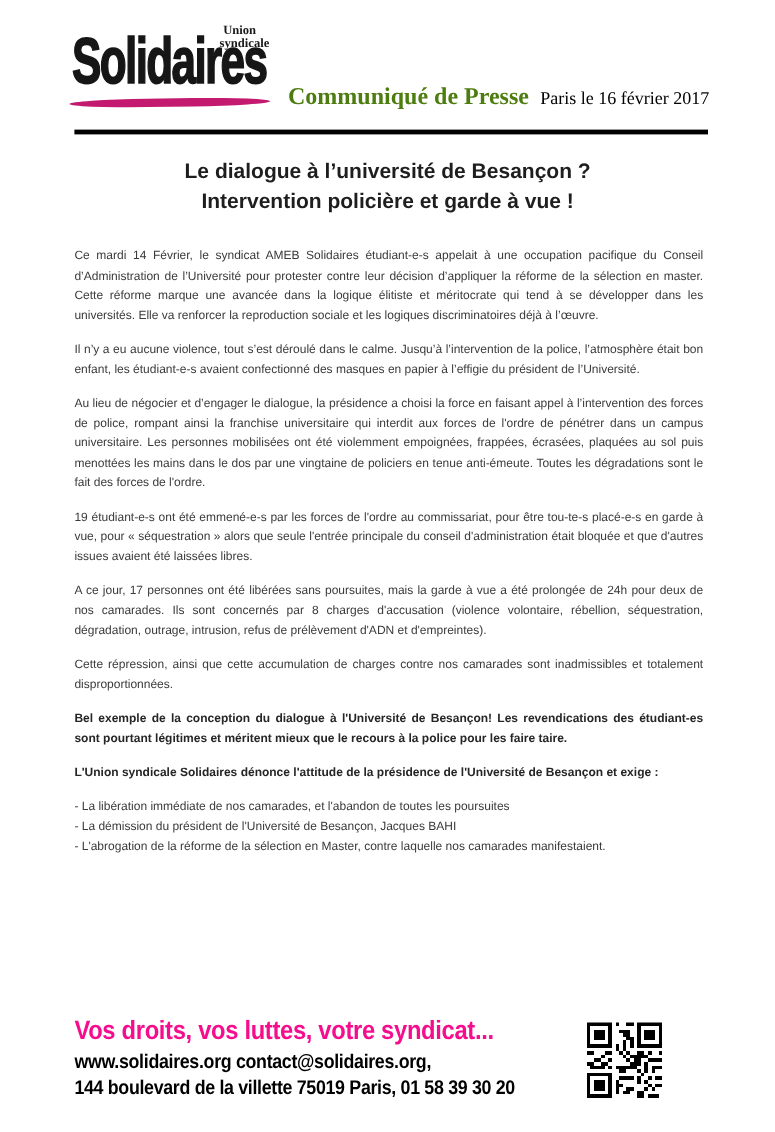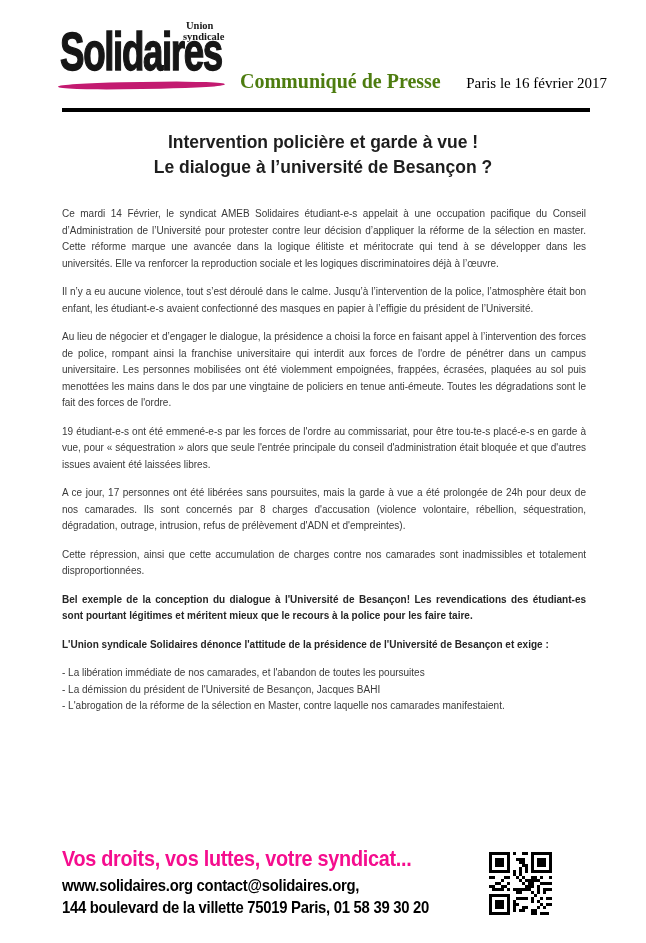--- a/index.html
+++ b/index.html
@@ -29,21 +29,21 @@
     border-radius:50% / 65%;
     transform:rotate(-0.8deg);
   }
   .doctype-row { position:absolute; left:240px; top:70px; white-space:nowrap; }
   .doctype {
     font-family:"Liberation Serif", serif; font-weight:bold;
     font-size:20px; color:#4d7c0f;
   }
   .dateline {
     font-family:"Liberation Serif", serif; font-size:15px; color:#000;
-    margin-left:21px;
+    margin-left:5px;
   }
   .rule { position:absolute; left:62px; top:108px; width:528px; height:4px; background:#000; }
 
   
   .title {
     position:absolute; left:0; right:0; top:130px; margin:0;
     text-align:center; font-size:17.5px; line-height:25px;
     font-weight:bold; color:#1e1e1e;
   }
 
@@ -85,22 +85,22 @@
   <div class="solidaires">Solidaires</div>
   <div class="brush"></div>
 
   <div class="doctype-row">
     <span class="doctype">Communiqué de Presse</span>
     <span class="dateline">Paris le 16 février 2017</span>
   </div>
   <div class="rule"></div>
 
   <h1 class="title">
+    <div>Le dialogue à l’université de Besançon ?</div>
     <div>Intervention policière et garde à vue !</div>
-    <div>Le dialogue à l’université de Besançon ?</div>
   </h1>
 
   <main class="content">
     <p>Ce mardi 14 Février, le syndicat AMEB Solidaires étudiant-e-s appelait à une occupation pacifique du Conseil d’Administration de l’Université pour protester contre leur décision d’appliquer la réforme de la sélection en master. Cette réforme marque une avancée dans la logique élitiste et méritocrate qui tend à se développer dans les universités. Elle va renforcer la reproduction sociale et les logiques discriminatoires déjà à l’œuvre.</p>
     <p>Il n’y a eu aucune violence, tout s’est déroulé dans le calme. Jusqu’à l’intervention de la police, l’atmosphère était bon enfant, les étudiant-e-s avaient confectionné des masques en papier à l’effigie du président de l’Université.</p>
     <p>Au lieu de négocier et d’engager le dialogue, la présidence a choisi la force en faisant appel à l’intervention des forces de police, rompant ainsi la franchise universitaire qui interdit aux forces de l'ordre de pénétrer dans un campus universitaire. Les personnes mobilisées ont été violemment empoignées, frappées, écrasées, plaquées au sol puis menottées les mains dans le dos par une vingtaine de policiers en tenue anti-émeute. Toutes les dégradations sont le fait des forces de l'ordre.</p>
     <p>19 étudiant-e-s ont été emmené-e-s par les forces de l'ordre au commissariat, pour être tou-te-s placé-e-s en garde à vue, pour « séquestration » alors que seule l'entrée principale du conseil d'administration était bloquée et que d'autres issues avaient été laissées libres.</p>
     <p>A ce jour, 17 personnes ont été libérées sans poursuites, mais la garde à vue a été prolongée de 24h pour deux de nos camarades. Ils sont concernés par 8 charges d'accusation (violence volontaire, rébellion, séquestration, dégradation, outrage, intrusion, refus de prélèvement d'ADN et d'empreintes).</p>
     <p>Cette répression, ainsi que cette accumulation de charges contre nos camarades sont inadmissibles et totalement disproportionnées.</p>
     <p class="bold">Bel exemple de la conception du dialogue à l'Université de Besançon! Les revendications des étudiant-es sont pourtant légitimes et méritent mieux que le recours à la police pour les faire taire.</p>

